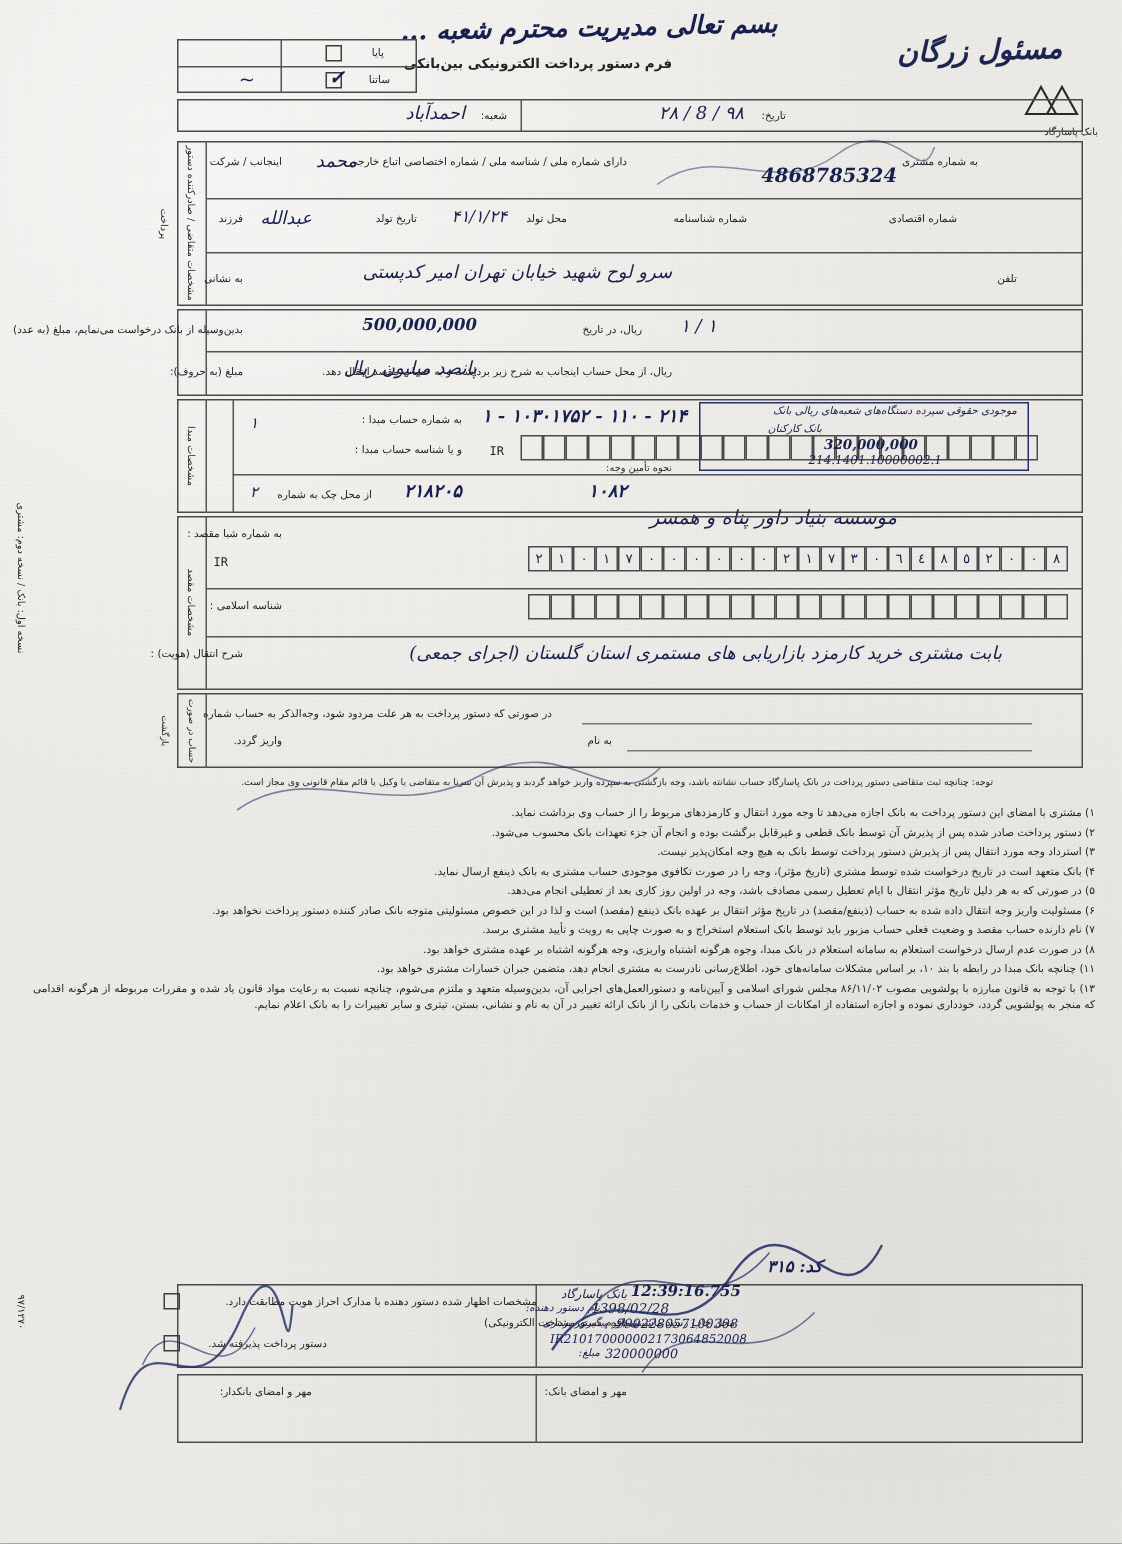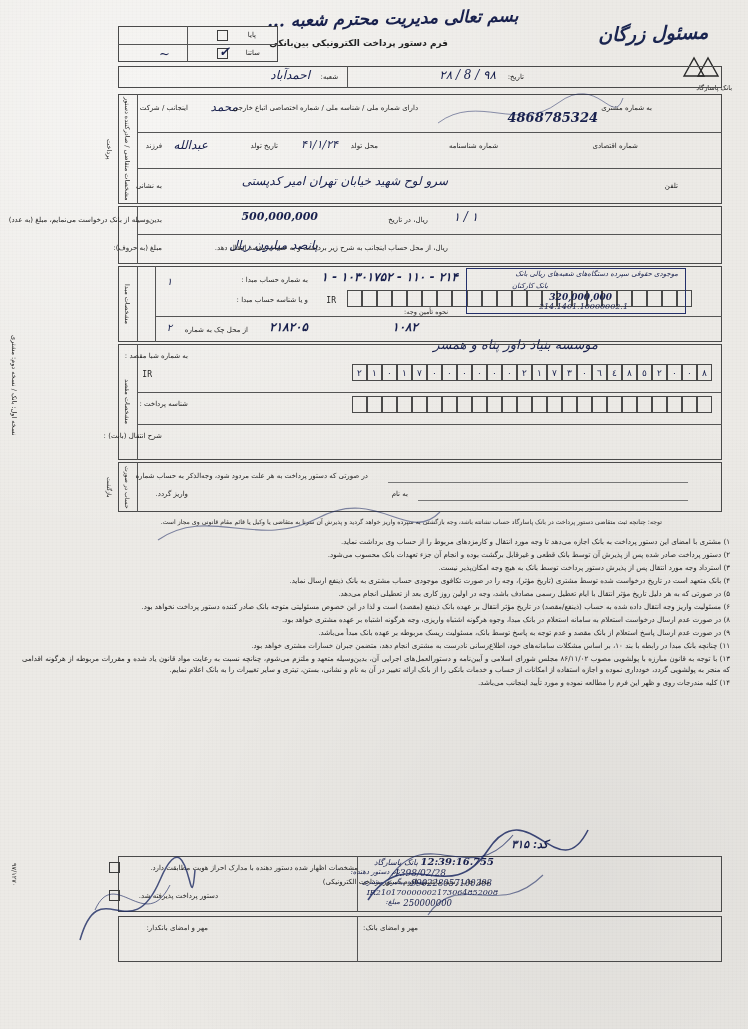--- a/index.html
+++ b/index.html
@@ -194,21 +194,21 @@
       <div class="d">٦</div>
       <div class="d">٤</div>
       <div class="d">٨</div>
       <div class="d">٥</div>
     <div class="d">٢</div>
       <div class="d">٠</div>
       <div class="d">٠</div>
       <div class="d">٨</div>
   </div>
 
-  <div class="lbl" style="top:400px;right:560px;">شناسه پرداخت :</div>
+  <div class="lbl" style="top:400px;right:560px;">شناسه اسلامی :</div>
   <div class="digits" style="top:396px;right:36px;">
     <div class="d"></div>
       <div class="d"></div>
       <div class="d"></div>
       <div class="d"></div>
       <div class="d"></div>
     <div class="d"></div>
       <div class="d"></div>
       <div class="d"></div>
       <div class="d"></div>
@@ -222,63 +222,63 @@
       <div class="d"></div>
       <div class="d"></div>
       <div class="d"></div>
       <div class="d"></div>
     <div class="d"></div>
       <div class="d"></div>
       <div class="d"></div>
       <div class="d"></div>
   </div>
 
-  <div class="lbl" style="top:432px;right:586px;">شرح انتقال (بابت) :</div>
+  <div class="lbl" style="top:432px;right:586px;">شرح انتقال (هویت) :</div>
+  <div class="hw" style="top:428px;right:80px;font-size:12px;">بابت مشتری  خرید  کارمزد  بازاریابی  های مستمری استان گلستان (اجرای جمعی)</div>
 
   <div class="box" style="top:462px;right:26px;width:604px;height:50px;"></div>
   <div class="vline" style="top:462px;right:610px;height:50px;"></div>
   <div class="vlabel" style="top:464px;right:612px;height:46px;width:18px;font-size:6px;line-height:18px;">حساب در صورت بازگشت</div>
   <div class="lbl" style="top:472px;right:380px;">در صورتی که دستور پرداخت به هر علت مردود شود، وجه‌الذکر به حساب شماره</div>
   <div class="hline" style="top:482px;right:60px;width:300px;border-color:#777;"></div>
   <div class="lbl" style="top:490px;right:340px;">به نام</div>
   <div class="lbl" style="top:490px;right:560px;">واریز گردد.</div>
   <div class="hline" style="top:500px;right:60px;width:270px;border-color:#777;"></div>
 
   <div class="lbl" style="top:518px;right:86px;font-size:6.2px;">توجه: چنانچه ثبت متقاضی دستور پرداخت در بانک پاسارگاد حساب نشانته باشد، وجه بازگشتی به سپرده واریز خواهد گردید و پذیرش آن سرنا به متقاضی یا وکیل یا قائم مقام قانونی وی مجاز است.</div>
 
   <div class="rules" style="top:536px;">
     <p>۱) مشتری با امضای این دستور پرداخت به بانک اجازه می‌دهد تا وجه مورد انتقال و کارمزدهای مربوط را از حساب وی برداشت نماید.</p>
     <p>۲) دستور پرداخت صادر شده پس از پذیرش آن توسط بانک قطعی و غیرقابل برگشت بوده و انجام آن جزء تعهدات بانک محسوب می‌شود.</p>
     <p>۳) استرداد وجه مورد انتقال پس از پذیرش دستور پرداخت توسط بانک به هیچ وجه امکان‌پذیر نیست.</p>
     <p>۴) بانک متعهد است در تاریخ درخواست شده توسط مشتری (تاریخ مؤثر)، وجه را در صورت تکافوی موجودی حساب مشتری به بانک ذینفع ارسال نماید.</p>
     <p>۵) در صورتی که به هر دلیل تاریخ مؤثر انتقال با ایام تعطیل رسمی مصادف باشد، وجه در اولین روز کاری بعد از تعطیلی انجام می‌دهد.</p>
     <p>۶) مسئولیت واریز وجه انتقال داده شده به حساب (ذینفع/مقصد) در تاریخ مؤثر انتقال بر عهده بانک ذینفع (مقصد) است و لذا در این خصوص مسئولیتی متوجه بانک صادر کننده دستور پرداخت نخواهد بود.</p>
+    <p>۷) نام دارنده حساب مقصد و وضعیت فعلی حساب مزبور باید توسط بانک استعلام استخراج و به صورت چاپی به رویت و تأیید مشتری برسد.</p>
     <p>۸) در صورت عدم ارسال درخواست استعلام به سامانه استعلام در بانک مبدا، وجوه هرگونه اشتباه واریزی، وجه هرگونه اشتباه بر عهده مشتری خواهد بود.</p>
-    <p>۹) در صورت عدم ارسال پاسخ استعلام از بانک مقصد و عدم توجه به پاسخ توسط بانک، مسئولیت ریسک مربوطه بر عهده بانک مبدأ می‌باشد.</p>
     <p>۱۱) چنانچه بانک مبدا در رابطه با بند ۱۰، بر اساس مشکلات سامانه‌های خود، اطلاع‌رسانی نادرست به مشتری انجام دهد، متضمن جبران خسارات مشتری خواهد بود.</p>
     <p>۱۳) با توجه به قانون مبارزه با پولشویی مصوب ۸۶/۱۱/۰۲ مجلس شورای اسلامی و آیین‌نامه و دستورالعمل‌های اجرایی آن، بدین‌وسیله متعهد و ملتزم می‌شوم، چنانچه نسبت به رعایت مواد قانون یاد شده و مقررات مربوطه از هرگونه اقدامی که منجر به پولشویی گردد، خودداری نموده و اجازه استفاده از امکانات از حساب و خدمات بانکی را از بانک ارائه تغییر در آن به نام و نشانی، بستن، تیتری و سایر تغییرات را به بانک اعلام نمایم.</p>
-    <p>۱۴) کلیه مندرجات روی و ظهر این فرم را مطالعه نموده و مورد تأیید اینجانب می‌باشد.</p>
   </div>
 
   <div class="vlabel" style="top:270px;left:6px;height:230px;width:12px;font-size:6.5px;">نسخه اول: بانک / نسخه دوم: مشتری</div>
   <div class="vlabel" style="top:830px;left:6px;height:90px;width:12px;font-size:6.5px;">۹۷/۱۲۷۰</div>
 
   <div class="box" style="top:856px;right:26px;width:604px;height:56px;"></div>
   <div class="vline" style="top:856px;right:390px;height:56px;"></div>
   <div class="lbl" style="top:878px;right:258px;">محل چاپ رسید ماشینی (فرم دستور پرداخت الکترونیکی)</div>
 
   <div class="hw" style="top:858px;right:330px;font-size:8px;">بانک پاسارگاد</div>
   <div class="hw b" style="top:856px;right:254px;font-size:10px;">12:39:16.755</div>
   <div class="hw" style="top:868px;right:302px;font-size:9px;">1398/02/28</div>
   <div class="hw" style="top:868px;right:348px;font-size:7px;">نام دستور دهنده:</div>
   <div class="hw" style="top:878px;right:322px;font-size:7px;">شماره پیگیری مشتری</div>
   <div class="hw" style="top:878px;right:256px;font-size:8.5px;">990228057100308</div>
   <div class="hw" style="top:888px;right:250px;font-size:8px;">IR210170000002173064852008</div>
   <div class="hw" style="top:898px;right:348px;font-size:7px;">مبلغ:</div>
-  <div class="hw" style="top:898px;right:296px;font-size:8.5px;">250000000</div>
+  <div class="hw" style="top:898px;right:296px;font-size:8.5px;">320000000</div>
   <div class="hw b" style="top:838px;right:200px;font-size:11px;">کد: ۳۱۵</div>
 
   <div class="chk" style="top:862px;right:628px;"></div>
   <div class="lbl" style="top:864px;right:390px;">مشخصات اظهار شده دستور دهنده با مدارک احراز هویت مطابقت دارد.</div>
   <div class="chk" style="top:890px;right:628px;"></div>
   <div class="lbl" style="top:892px;right:530px;">دستور پرداخت پذیرفته شد.</div>
 
   <div class="box" style="top:916px;right:26px;width:604px;height:46px;"></div>
   <div class="vline" style="top:916px;right:390px;height:46px;"></div>
   <div class="lbl" style="top:924px;right:540px;">مهر و امضای بانکدار:</div>

